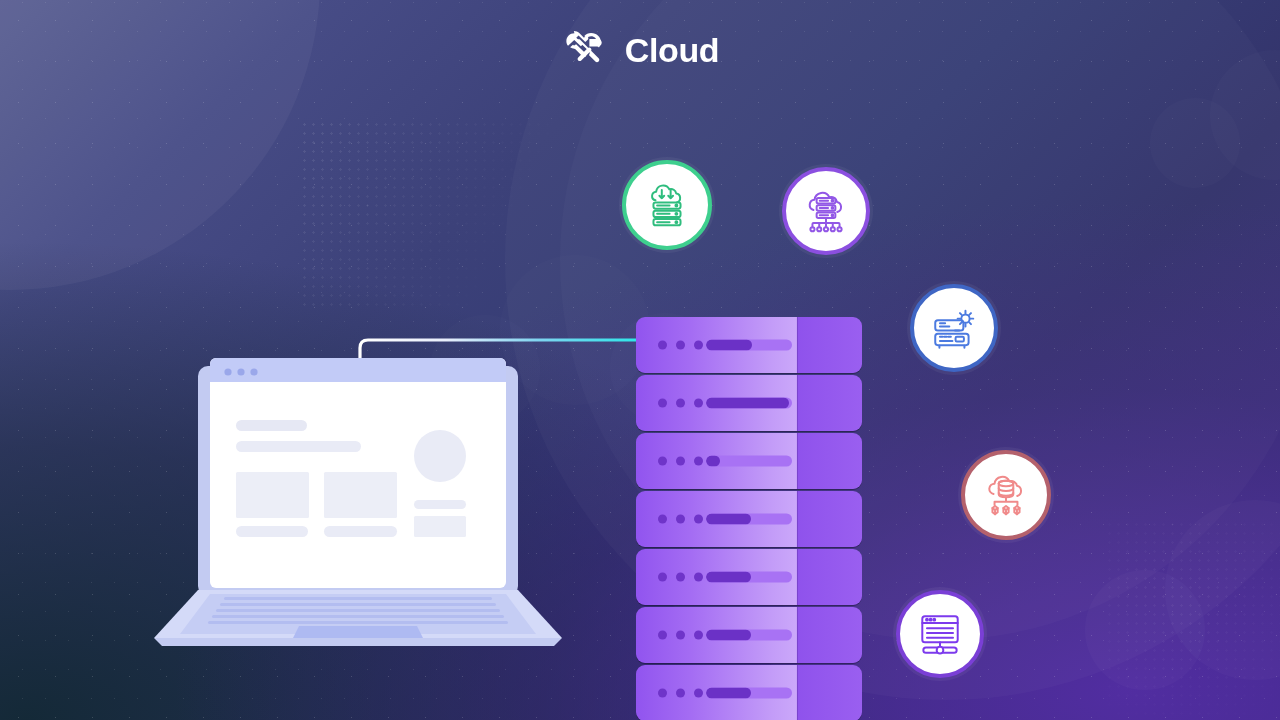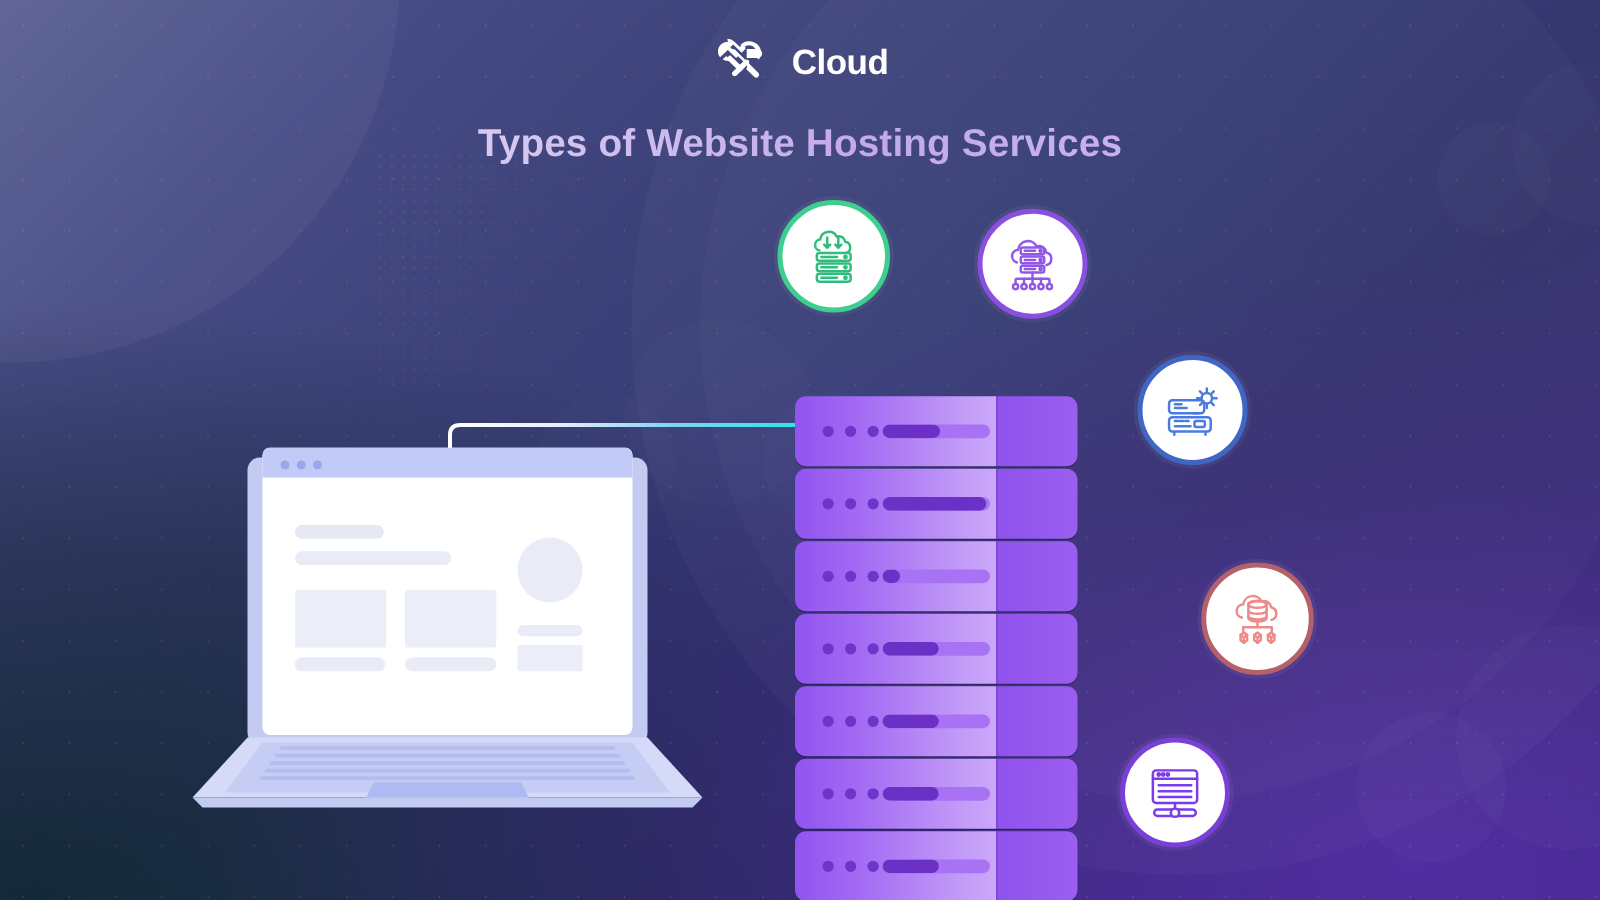--- a/index.html
+++ b/index.html
@@ -63,21 +63,21 @@
     background:rgba(255,255,255,0.055);
   }
 
   
   .logo-wrap {
     position:absolute; left:0; right:0; top:24px;
     display:flex; align-items:center; justify-content:center; gap:12px;
   }
   .logo-mark { width:52px; height:52px; display:block; }
   .logo-text {
-    color:#ffffff; font-size:28px; font-weight:bold; letter-spacing:-0.4px;
+    color:#ffffff; font-size:34px; font-weight:bold; letter-spacing:-0.4px;
   }
   .page-title {
     position:absolute; left:0; right:0; top:97px;
     text-align:center;
     font-size:31px; font-weight:bold; letter-spacing:0.1px;
     background:linear-gradient(100deg,#f4f1fb 0%,#dcd0f2 25%,#c2a9ea 55%,#cdb4ef 78%,#e6dcf8 100%);
     -webkit-background-clip:text; background-clip:text;
     -webkit-text-fill-color:transparent; color:#cdb4ef;
   }
 
@@ -150,21 +150,20 @@
       <path fill="#ffffff" d="M37.0 11.0c-3.3 0-6.3 1.4-8.3 3.7l2.9 2.8c1.4-1.5 3.3-2.4 5.4-2.4 4.1 0 7.4 3.3 7.4 7.3 0 1.3-.3 2.5-.9 3.5l3.2 3.1c1.5-1.9 2.4-4.2 2.4-6.7 0-6.3-5.1-11.3-12.1-11.3z"></path>
       <path fill="#ffffff" d="M18.6 24.9 30.4 36.3c1.0 1.0 1.0 2.6 0 3.6-1.0 1.0-2.7 1.0-3.7 0L14.9 28.4c-.2-.2-.4-.5-.6-.7l4.3-2.8z"></path>
       <path fill="#ffffff" d="M11.2 28.7c1.5 1.1 3.4 1.7 5.3 1.7h3.4l-5.1-4.9-3.6 3.2z"></path>
       <path fill="#ffffff" d="M33.0 29.6 21.2 41.2c-1.0 1.0-1.0 2.6 0 3.6 1.0 1.0 2.7 1.0 3.7 0l11.8-11.5c1.0-1.0 1.0-2.6 0-3.6-1.0-1.0-2.7-1.0-3.7-.1z"></path>
       <path fill="#ffffff" d="M19.2 18.9 34.4 33.6c1.3 1.3 1.3 3.3 0 4.6l-.1.1 8.0 7.8c1.1 1.1 2.9 1.1 4.0 0 1.1-1.1 1.1-2.8 0-3.9L23.0 18.9h-3.8z"></path>
       <path fill="#ffffff" d="M34.9 18.6h10.6c2.5 0 4.6 2.0 4.6 4.5s-2.1 4.5-4.6 4.5H34.9V18.6z"></path>
     </svg>
     <div class="logo-text">Cloud</div>
   </div>
 
-  <h1 class="page-title">Types of Website Hosting Services</h1>
 
   <svg class="connector" width="300" height="50" viewBox="0 0 300 50">
     <defs>
       <linearGradient id="connGrad" x1="0" y1="0" x2="1" y2="0">
         <stop offset="0%" stop-color="#ffffff"></stop>
         <stop offset="30%" stop-color="#e8eefc"></stop>
         <stop offset="62%" stop-color="#7fd4f0"></stop>
         <stop offset="100%" stop-color="#25e8e8"></stop>
       </linearGradient>
     </defs>

